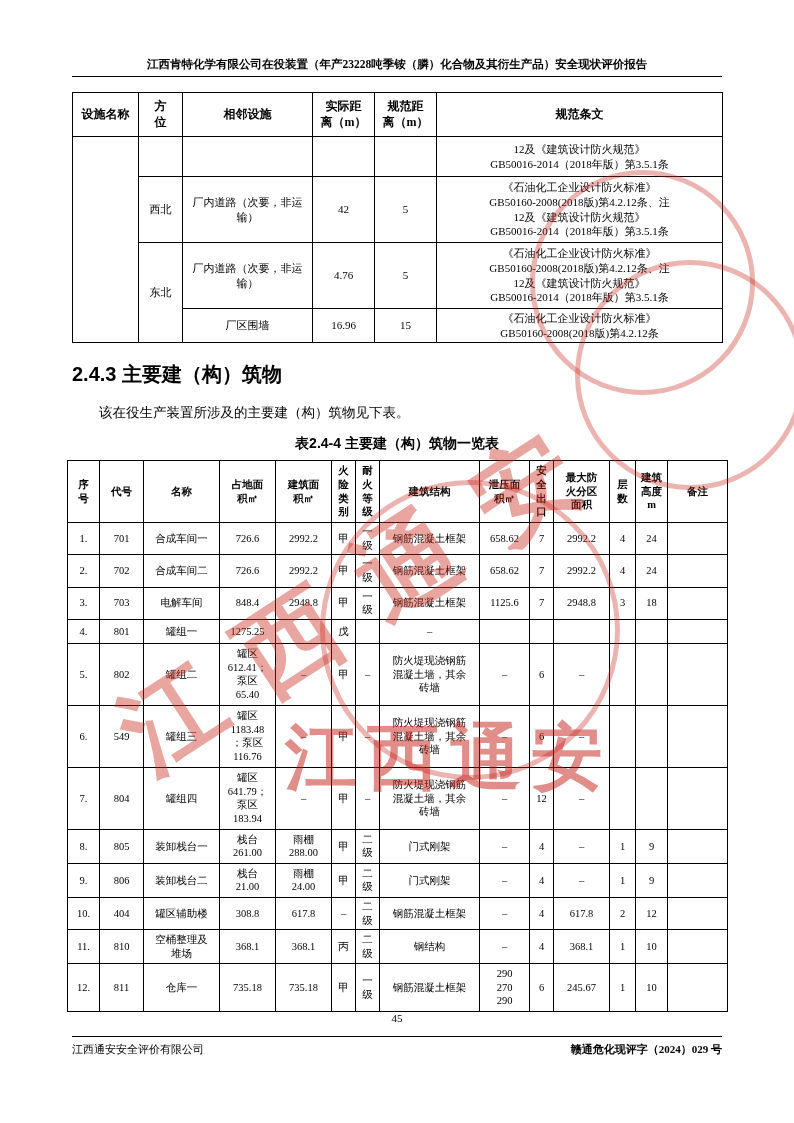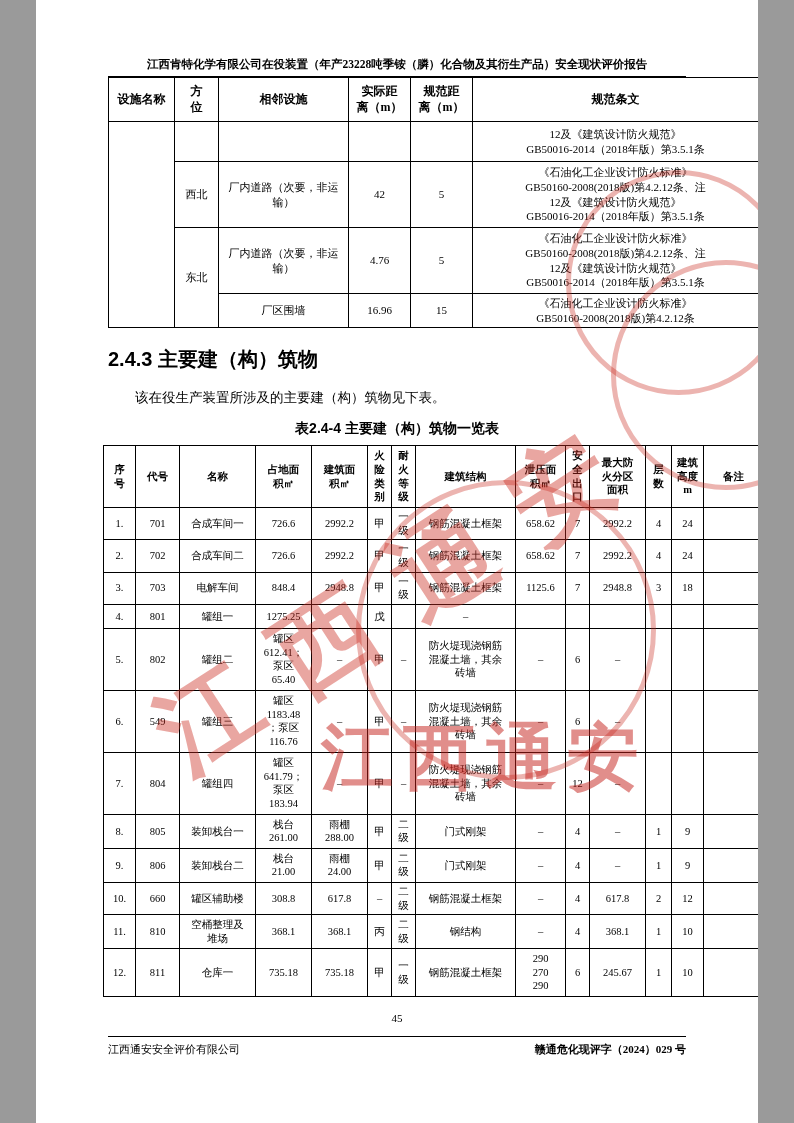--- a/index.html
+++ b/index.html
@@ -1,34 +1,34 @@
 <!DOCTYPE html>
 <html><head>
 <meta charset="utf-8">
 <style>
   * { margin:0; padding:0; box-sizing:border-box; }
   html,body { background:#9a9a9a; }
   .page {
-    width:722px; height:1123px; margin:0 auto; position:relative;
+    width:794px; height:1123px; margin:0 auto; position:relative;
     background:#ffffff; overflow:hidden; color:#000;
     font-family:"Liberation Serif","DejaVu Serif",serif;
   }
   .content { padding:0 72px; position:relative; z-index:1; }
   .doc-header { padding-top:57px; text-align:center; font-weight:bold; font-size:11.5px; }
   .header-rule { border-bottom:1.5px solid #000; margin-top:4px; }
 
   table { border-collapse:collapse; table-layout:fixed; }
   th,td {
     border:1px solid #000; text-align:center; vertical-align:middle;
     white-space:pre-line; padding:2px 1px; line-height:1.32; font-weight:normal;
     overflow:hidden;
   }
   th { font-weight:bold; }
 
-  .t1 { width:650px; }
+  .t1 { width:650px; margin-top:15px; }
   .t1 th { font-size:12px; }
   .t1 td { font-size:11px; }
   .t1 tr.t1-head > th { height:44px; }
   .t1 tr.t1-r0 > td { height:40px; }
   .t1 tr.t1-r1 > td, .t1 tr.t1-r2 > td { height:66px; }
   .t1 tr.t1-r3 > td { height:30px; }
 
   .heading { margin-top:18px; font-family:"Liberation Sans","DejaVu Sans",sans-serif; font-weight:bold; font-size:20px; }
   .para { margin-top:16px; font-size:13.5px; text-indent:2em; }
   .caption { margin-top:13px; text-align:center; font-family:"Liberation Sans","DejaVu Sans",sans-serif; font-weight:bold; font-size:14px; }
@@ -357,21 +357,21 @@
             <td>门式刚架</td>
             <td>–</td>
             <td>4</td>
             <td>–</td>
             <td>1</td>
             <td>9</td>
             <td></td>
           </tr>
       <tr class="h28">
             <td>10.</td>
-            <td>660</td>
+            <td>404</td>
             <td>罐区辅助楼</td>
             <td>308.8</td>
             <td>617.8</td>
             <td>–</td>
             <td>二
 级</td>
             <td>钢筋混凝土框架</td>
             <td>–</td>
             <td>4</td>
             <td>617.8</td>

